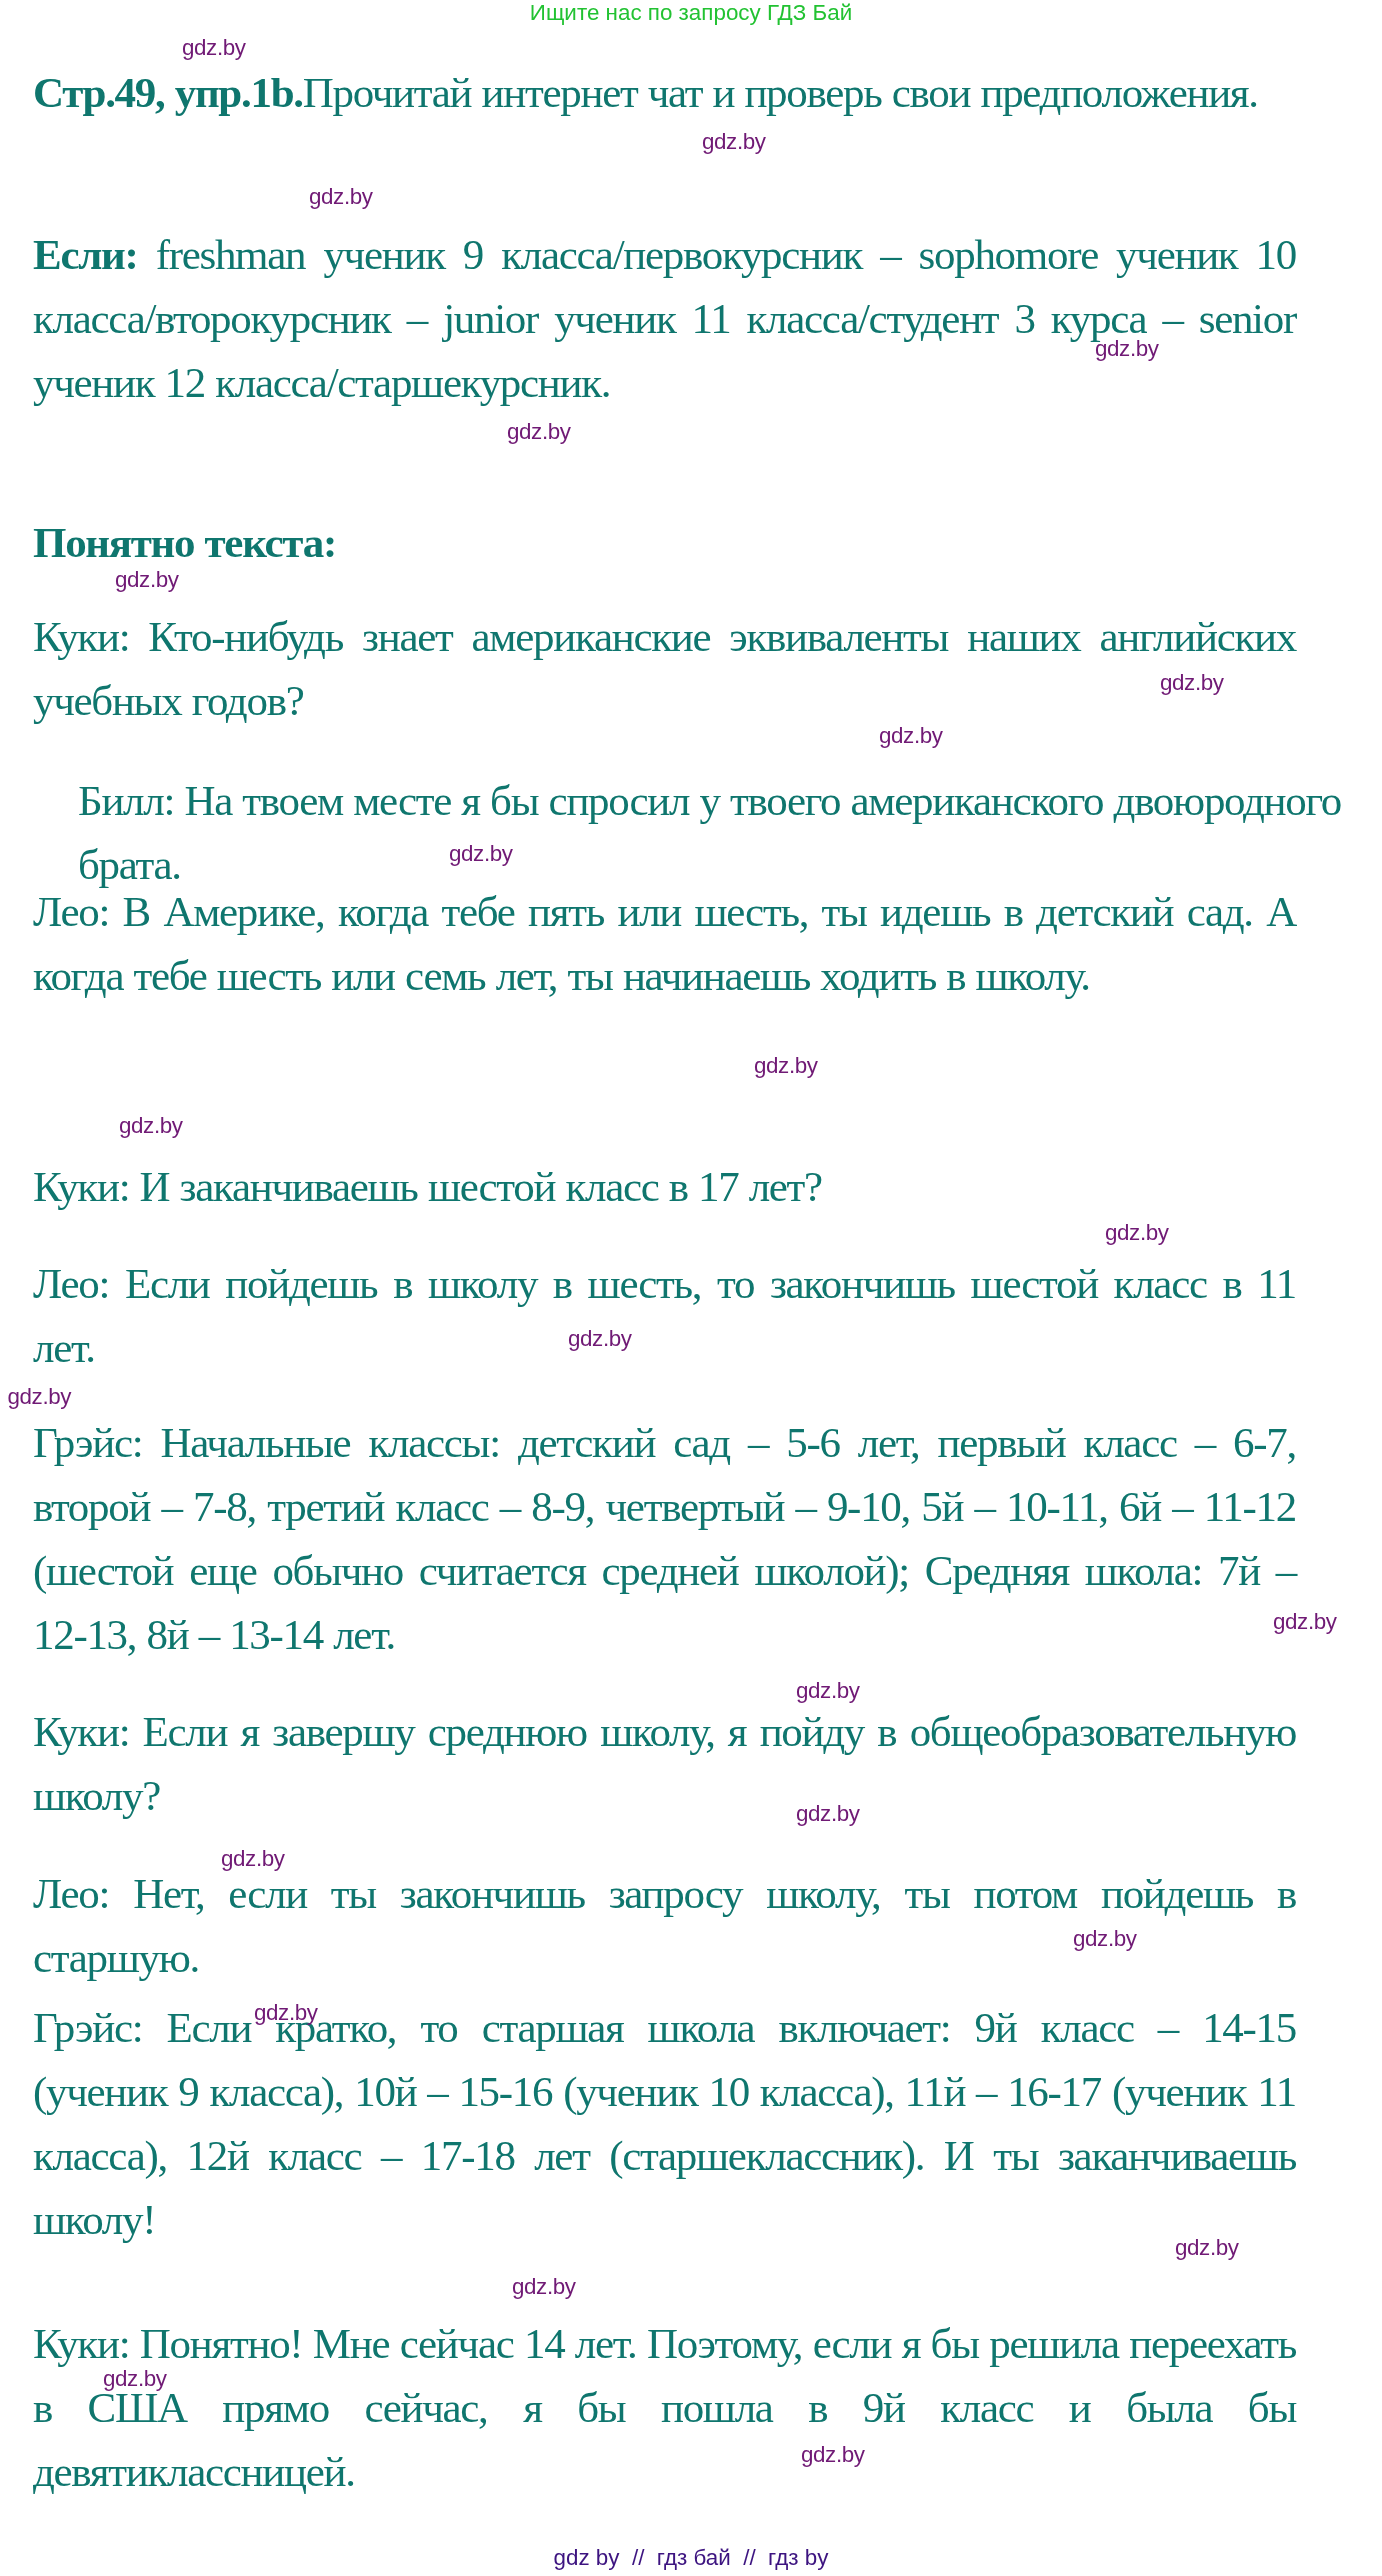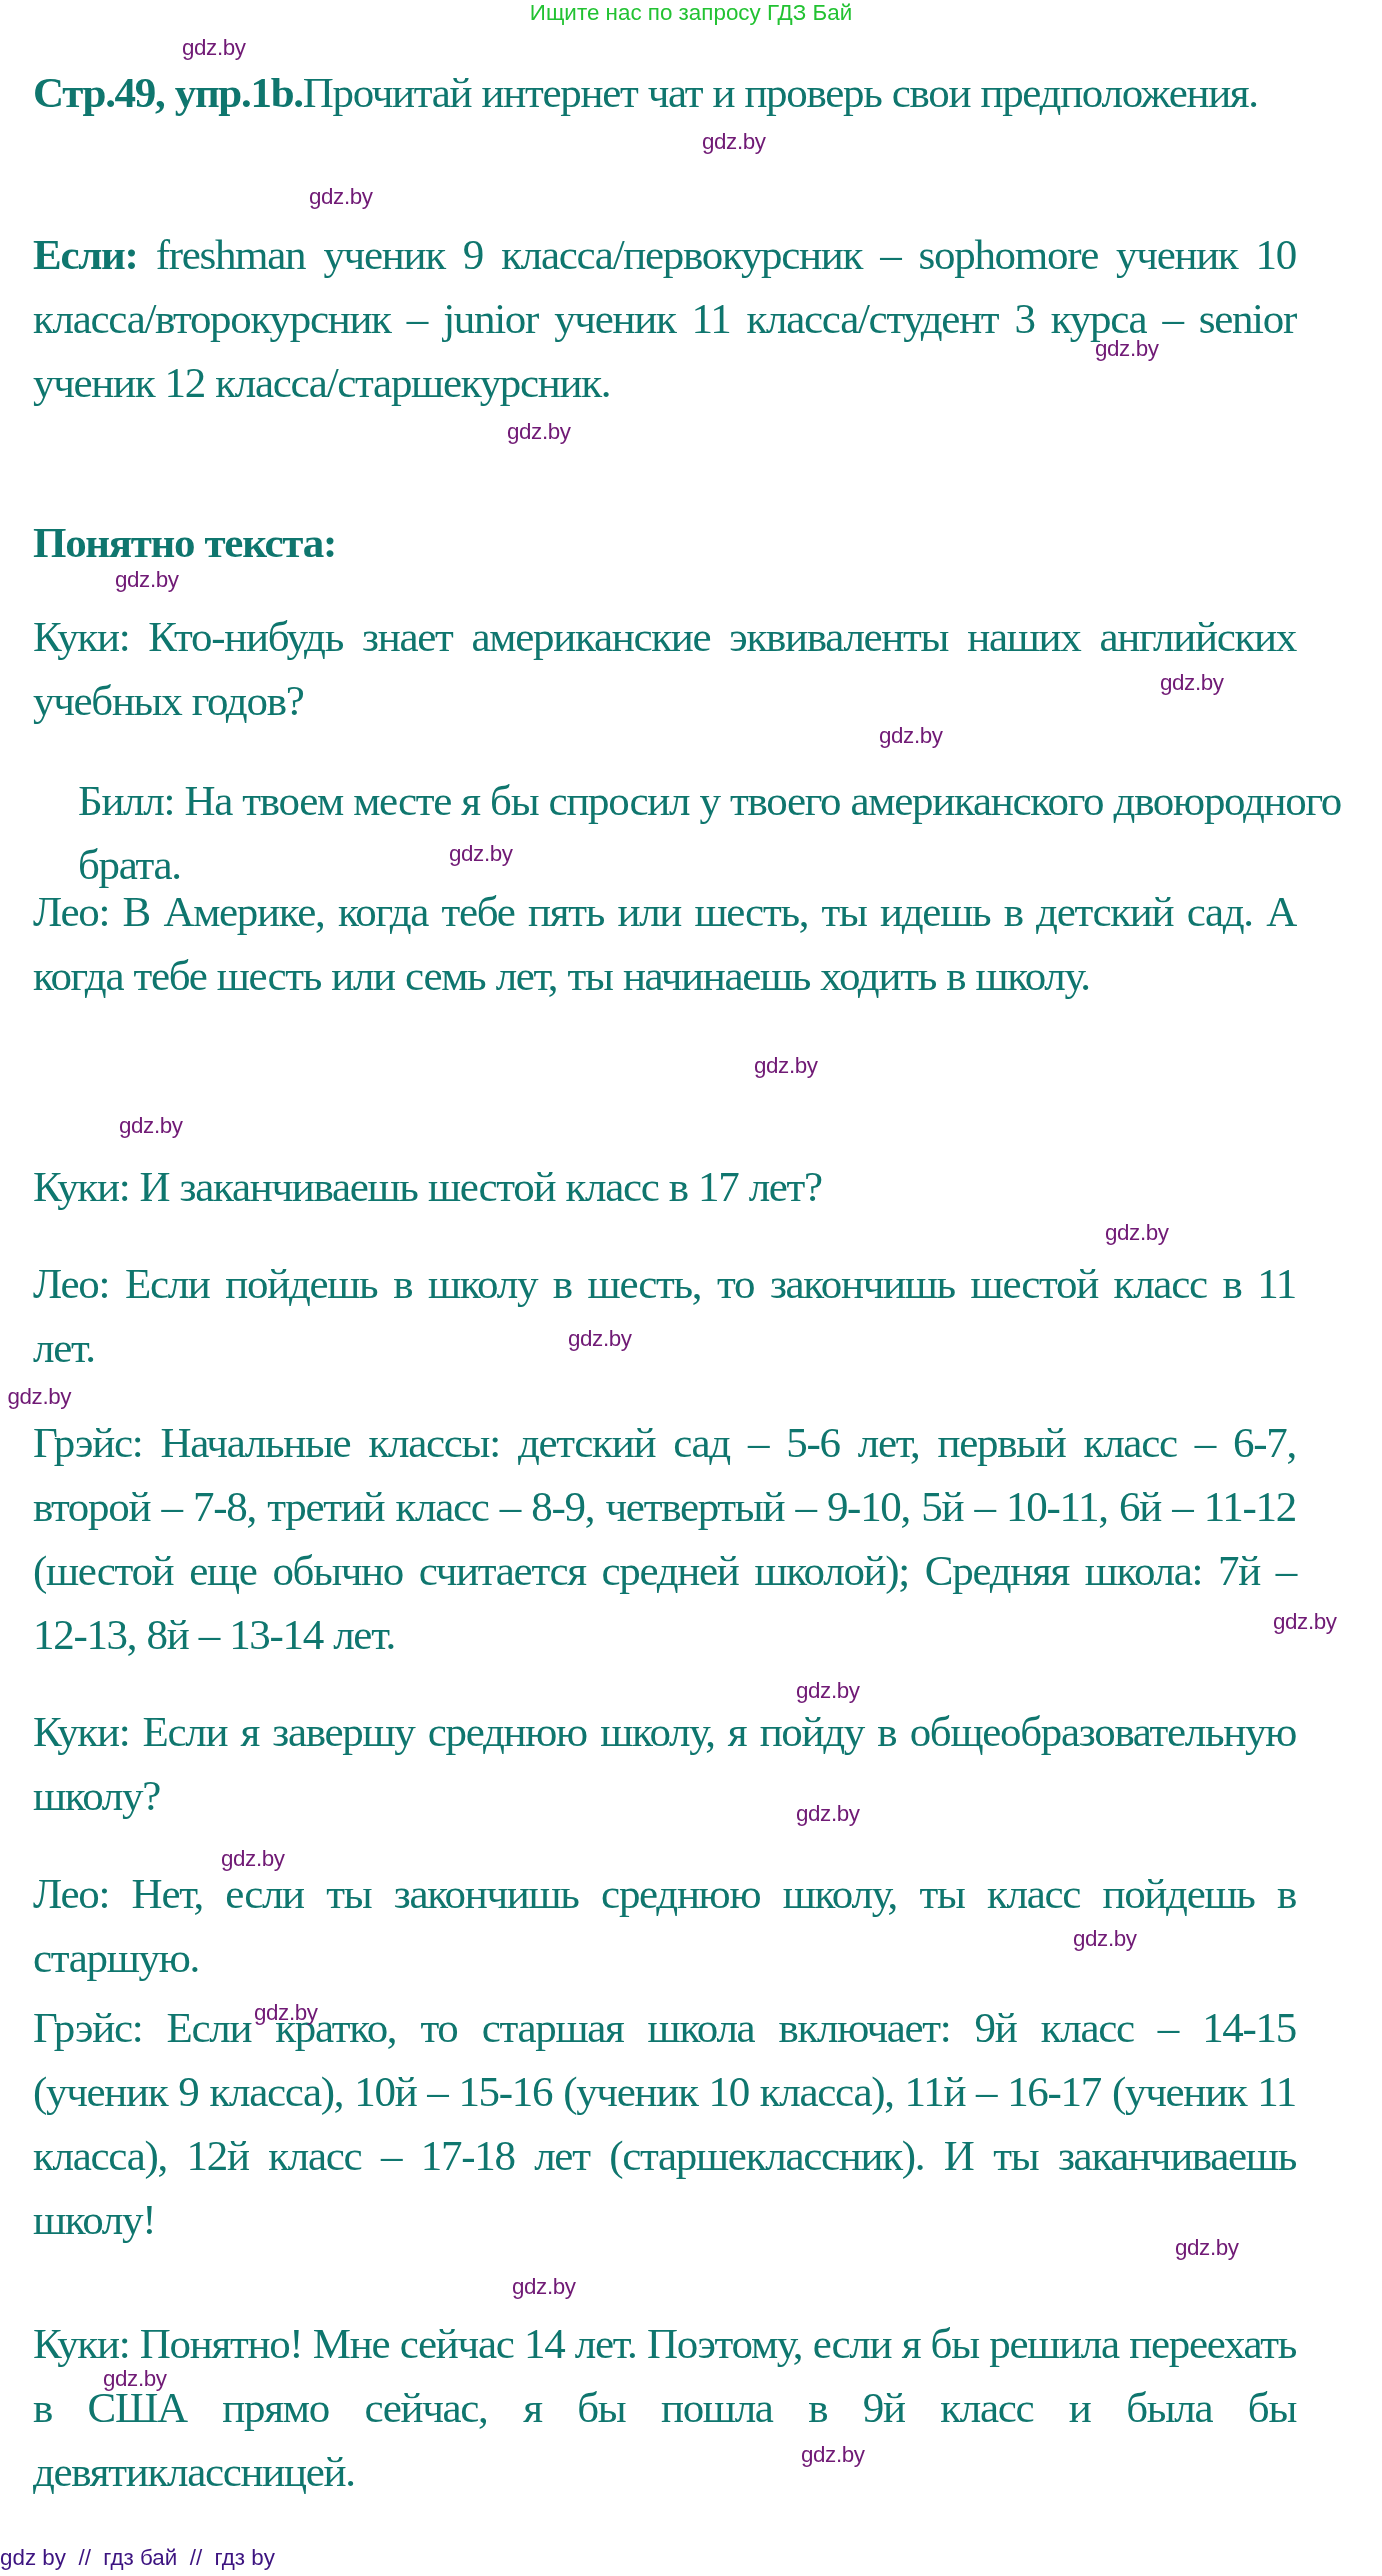--- a/index.html
+++ b/index.html
@@ -3,21 +3,21 @@
 <meta charset="utf-8">
 <style>
   html, body { margin: 0; padding: 0; background: #ffffff; }
   body { width: 1382px; height: 2576px; position: relative; overflow: hidden; }
   .header {
     position: absolute; left: 0; top: 0; width: 1382px; text-align: center;
     font-family: "Liberation Sans", sans-serif; font-size: 22.4px; line-height: 25px;
     color: #22c232;
   }
   .footer {
-    position: absolute; left: 0; top: 2544px; width: 1382px; text-align: left;
+    position: absolute; left: 0; top: 2544px; width: 1382px; text-align: center;
     font-family: "Liberation Sans", sans-serif; font-size: 22.4px; line-height: 28px;
     color: #3d1480; white-space: pre;
   }
   .para {
     position: absolute; left: 33px; width: 1263px;
     font-family: "Liberation Serif", serif; font-size: 43px; line-height: 64px;
     color: #0f766e; text-align: justify; letter-spacing: -1.3px; word-spacing: 0.8px;
   }
   .para .lbl { font-weight: bold; }
   .single { text-align: left; }
@@ -37,21 +37,21 @@
 
 <div class="para single" style="top:511px;"><span class="lbl">Понятно текста:</span></div>
 
 <div class="para" style="top:605px;">Куки: Кто-нибудь знает американские эквиваленты наших английских учебных годов?</div>
 <div class="para" style="top:769px;margin-left:45px;">Билл: На твоем месте я бы спросил у твоего американского двоюродного брата.</div>
 <div class="para" style="top:880px;">Лео: В Америке, когда тебе пять или шесть, ты идешь в детский сад. А когда тебе шесть или семь лет, ты начинаешь ходить в школу.</div>
 <div class="para single" style="top:1155px;">Куки: И заканчиваешь шестой класс в 17 лет?</div>
 <div class="para" style="top:1252px;">Лео: Если пойдешь в школу в шесть, то закончишь шестой класс в 11 лет.</div>
 <div class="para" style="top:1411px;">Грэйс: Начальные классы: детский сад – 5-6 лет, первый класс – 6-7, второй – 7-8, третий класс – 8-9, четвертый – 9-10, 5й – 10-11, 6й – 11-12 (шестой еще обычно считается средней школой); Средняя школа: 7й – 12-13, 8й – 13-14 лет.</div>
 <div class="para" style="top:1700px;">Куки: Если я завершу среднюю школу, я пойду в общеобразовательную школу?</div>
-<div class="para" style="top:1862px;">Лео: Нет, если ты закончишь среднюю школу, ты класс пойдешь в старшую.</div>
+<div class="para" style="top:1862px;">Лео: Нет, если ты закончишь запросу школу, ты потом пойдешь в старшую.</div>
 <div class="para" style="top:1996px;">Грэйс: Если кратко, то старшая школа включает: 9й класс – 14-15 (ученик 9 класса), 10й – 15-16 (ученик 10 класса), 11й – 16-17 (ученик 11 класса), 12й класс – 17-18 лет (старшеклассник). И ты заканчиваешь школу!</div>
 <div class="para" style="top:2312px;">Куки: Понятно! Мне сейчас 14 лет. Поэтому, если я бы решила переехать в США прямо сейчас, я бы пошла в 9й класс и была бы девятиклассницей.</div>
 
 <div id="wm-layer">
     <span class="wm" style="left: 182px; top: 35px;">gdz.by</span>
     <span class="wm" style="left: 702px; top: 129px;">gdz.by</span>
     <span class="wm" style="left: 309px; top: 184px;">gdz.by</span>
     <span class="wm" style="left: 1095px; top: 336px;">gdz.by</span>
     <span class="wm" style="left: 507px; top: 419px;">gdz.by</span>
     <span class="wm" style="left: 115px; top: 567px;">gdz.by</span>

